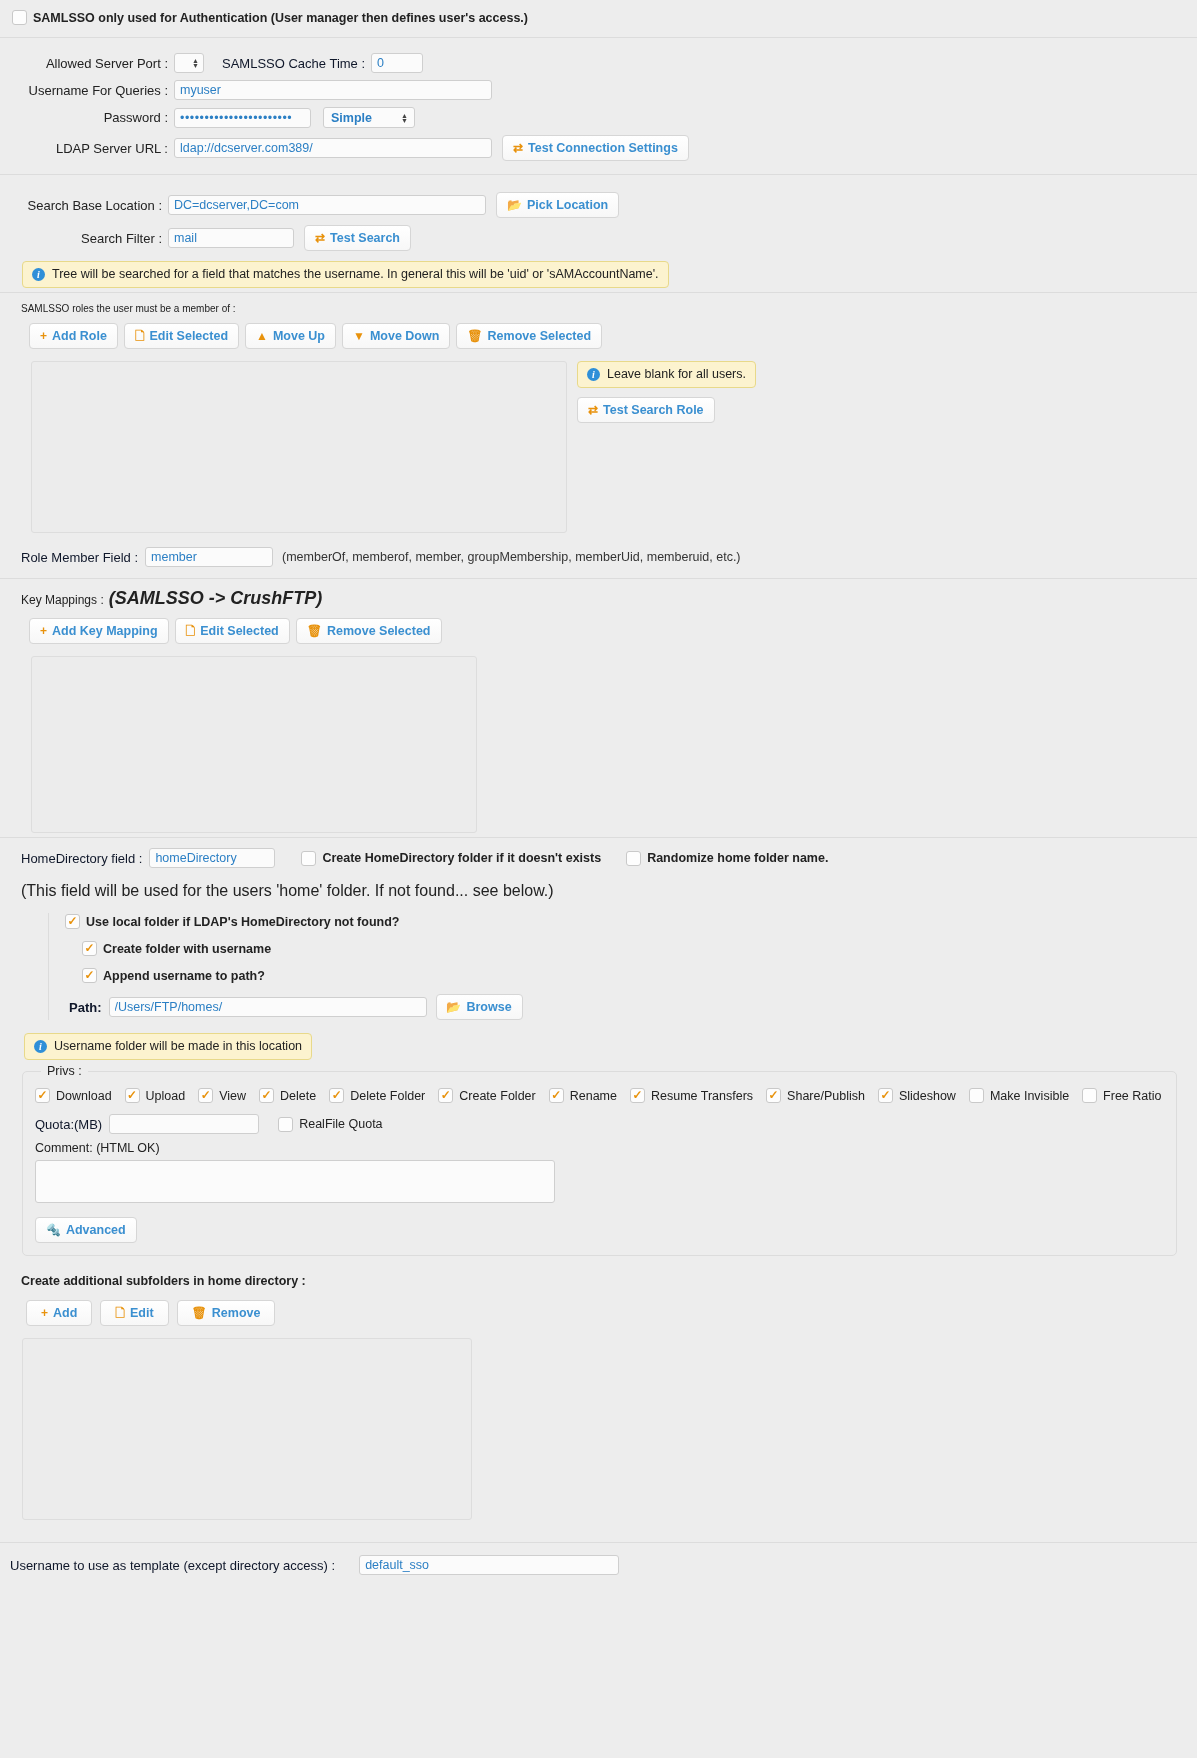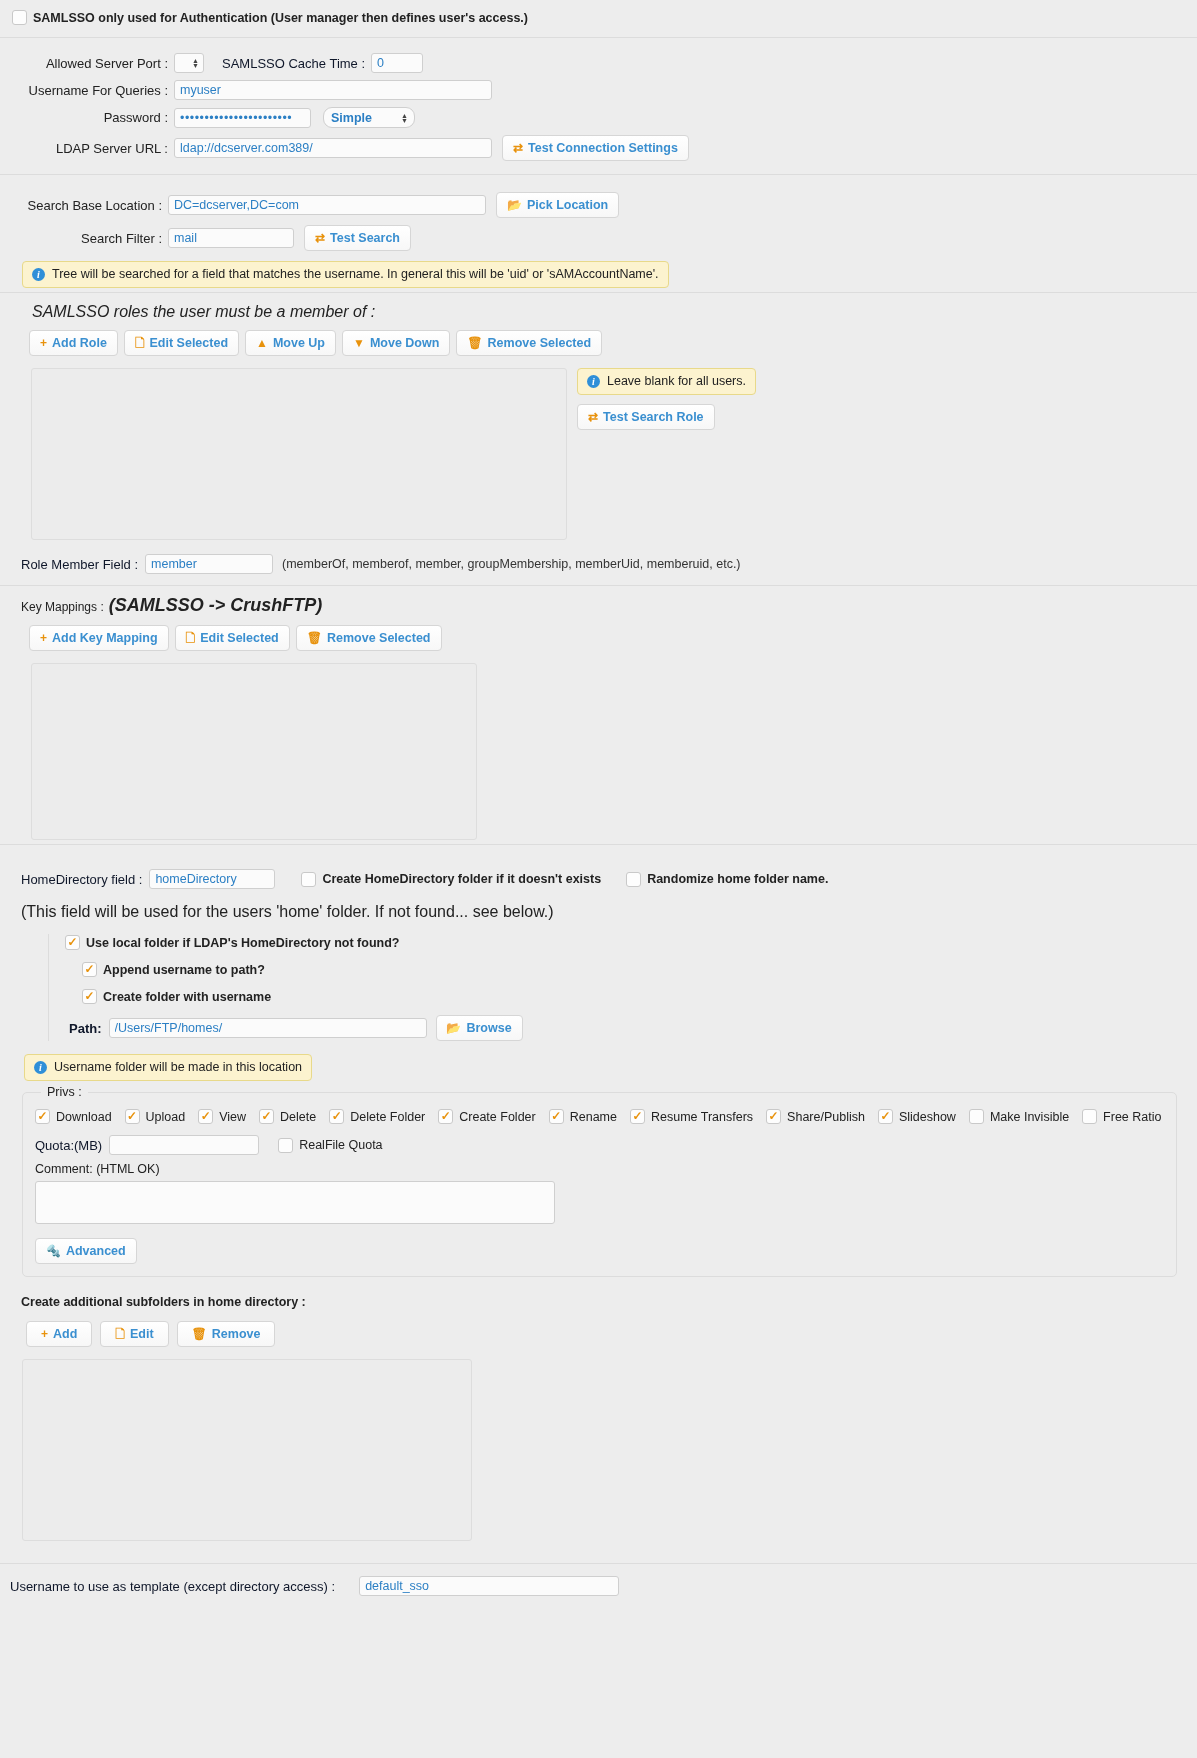--- a/index.html
+++ b/index.html
@@ -237,21 +237,21 @@
     </div>
 
     <div class="row">
       <div class="lbl-r" style="width:168px;">Username For Queries :</div>
       <input type="text" style="width: 318px; margin-left: 6px;" value="myuser">
     </div>
 
     <div class="row">
       <div class="lbl-r" style="width:168px;">Password :</div>
       <input type="text" style="width: 137px; margin-left: 6px; letter-spacing: 0.5px;" value="•••••••••••••••••••••••">
-      <div class="sel" style="margin-left:12px;border-radius:9px;">
+      <div class="sel" style="margin-left:12px;">
         <span>Simple</span>
         <span class="arrows">
             <span>▲</span>
             <span>▼</span>
           </span>
       </div>
     </div>
 
     <div class="row">
       <div class="lbl-r" style="width:168px;">LDAP Server URL :</div>
@@ -284,21 +284,21 @@
 
     <div style="padding-left:22px;margin-top:10px;">
       <div class="info">
         <span class="i">i</span>
         <span>Tree will be searched for a field that matches the username. In general this will be 'uid' or 'sAMAccountName'.</span>
       </div>
     </div>
   </div>
 
   <div class="sect" style="padding-top:10px;padding-bottom:4px;">
-    <div style="padding-left:32px;font-size:16px;font-style:italic;">SAMLSSO roles the user must be a member of :</div>
+    <div style="padding-left:21px;font-size:10px;">SAMLSSO roles the user must be a member of :</div>
 
     <div style="padding-left:29px;margin-top:9px;display:flex;gap:6px;">
       <div class="btn">
         <span class="ic">+</span>
         <span>Add Role</span>
       </div>
       <div class="btn">
         <span class="ic">🗋</span>
         <span>Edit Selected</span>
       </div>
@@ -357,21 +357,21 @@
         <span>Remove Selected</span>
       </div>
     </div>
 
     <div style="padding-left:31px;margin-top:12px;">
       <div class="listbox" style="width:446px;height:177px;"></div>
     </div>
   </div>
 
   <div class="sect" style="padding-top:10px;padding-bottom:4px;">
-    <div class="row" style="padding-left:21px;margin-top:14px;">
+    <div class="row" style="padding-left:21px;margin-top:0;">
       <div class="lbl">HomeDirectory field :</div>
       <input type="text" style="width: 126px; margin-left: 7px;" value="homeDirectory">
       <span class="cbrow" style="margin-left:26px;">
         <span class="cb"></span>
         <span class="t">Create HomeDirectory folder if it doesn't exists</span>
       </span>
       <span class="cbrow" style="margin-left:25px;">
         <span class="cb"></span>
         <span class="t">Randomize home folder name.</span>
       </span>
@@ -381,28 +381,28 @@
 
     <div class="indent-line" style="margin-top:13px;">
       <span class="cbrow">
         <span class="cb checked"></span>
         <span class="t">Use local folder if LDAP's HomeDirectory not found?</span>
       </span>
 
       <div style="margin-top:11px;padding-left:17px;">
         <span class="cbrow">
           <span class="cb checked"></span>
+          <span class="t">Create folder with username</span>
+        </span>
+      </div>
+
+      <div style="margin-top:11px;padding-left:17px;">
+        <span class="cbrow">
+          <span class="cb checked"></span>
           <span class="t">Append username to path?</span>
-        </span>
-      </div>
-
-      <div style="margin-top:11px;padding-left:17px;">
-        <span class="cbrow">
-          <span class="cb checked"></span>
-          <span class="t">Create folder with username</span>
         </span>
       </div>
 
       <div class="row" style="margin-top:11px;padding-left:4px;">
         <span class="lbl" style="font-weight:bold;">Path:</span>
         <input type="text" style="width: 318px; margin-left: 7px;" value="/Users/FTP/homes/">
         <div class="btn" style="margin-left:9px;">
           <span class="ic">📂</span>
           <span>Browse</span>
         </div>

